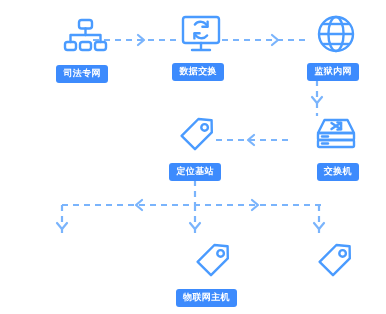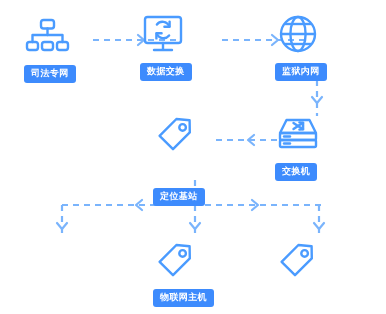--- a/index.html
+++ b/index.html
@@ -22,21 +22,21 @@
     left: 0;
     top: 0;
     width: 386px;
     height: 314px;
   }
   .node {
     position: absolute;
     width: 84px;
     display: flex;
     flex-direction: column;
-    align-items: flex-start;
+    align-items: flex-end;
   }
   .node-icon {
     width: 46px;
     height: 46px;
     display: block;
   }
   .node-label {
     margin-top: 5px;
     background: #3d8bfd;
     color: #ffffff;
@@ -45,21 +45,21 @@
     letter-spacing: 0.4px;
     padding: 4px 7px 5px 7px;
     border-radius: 3px;
     white-space: nowrap;
     font-weight: bold;
   }
   
   #node-judicial-network { left: 24px;  top: 14px; }
   #node-data-exchange    { left: 140px; top: 12px; }
   #node-prison-intranet  { left: 275px; top: 12px; }
-  #node-positioning-base { left: 153px; top: 112px; gap: 25px; }
+  #node-positioning-base { left: 137px; top: 112px; }
   #node-switch           { left: 275px; top: 112px; }
   #node-iot-host         { left: 24px;  top: 238px; }
   #node-surface-tag      { left: 153px; top: 238px; }
   #node-hanging-tag      { left: 275px; top: 238px; }
 </style>
 </head>
 <body>
 
 <div id="diagram-root">
 

